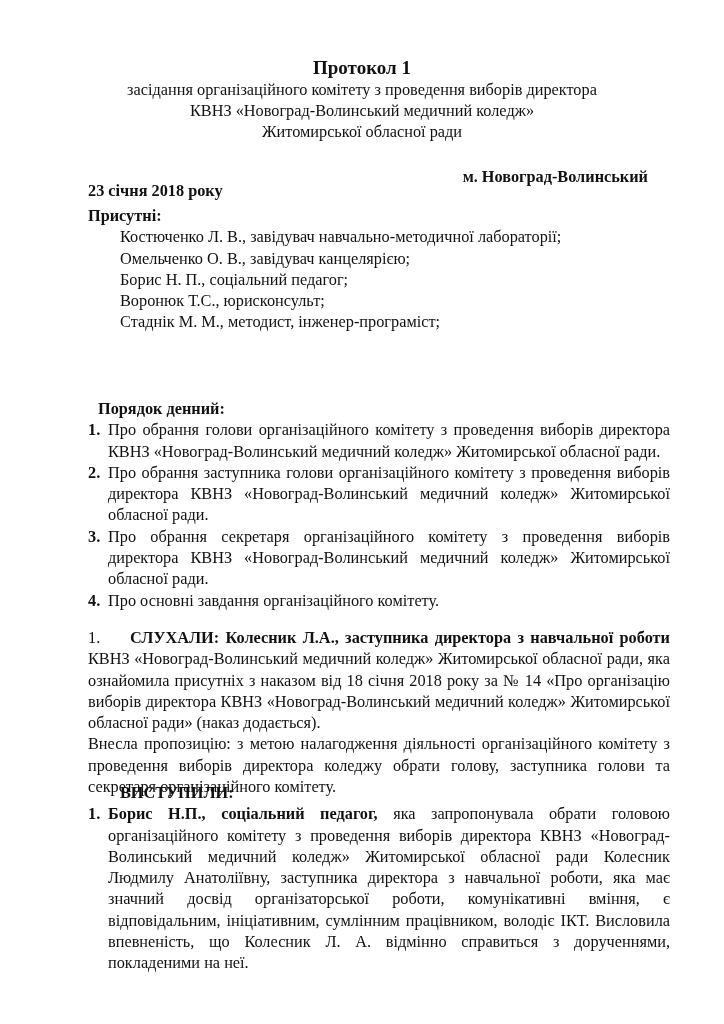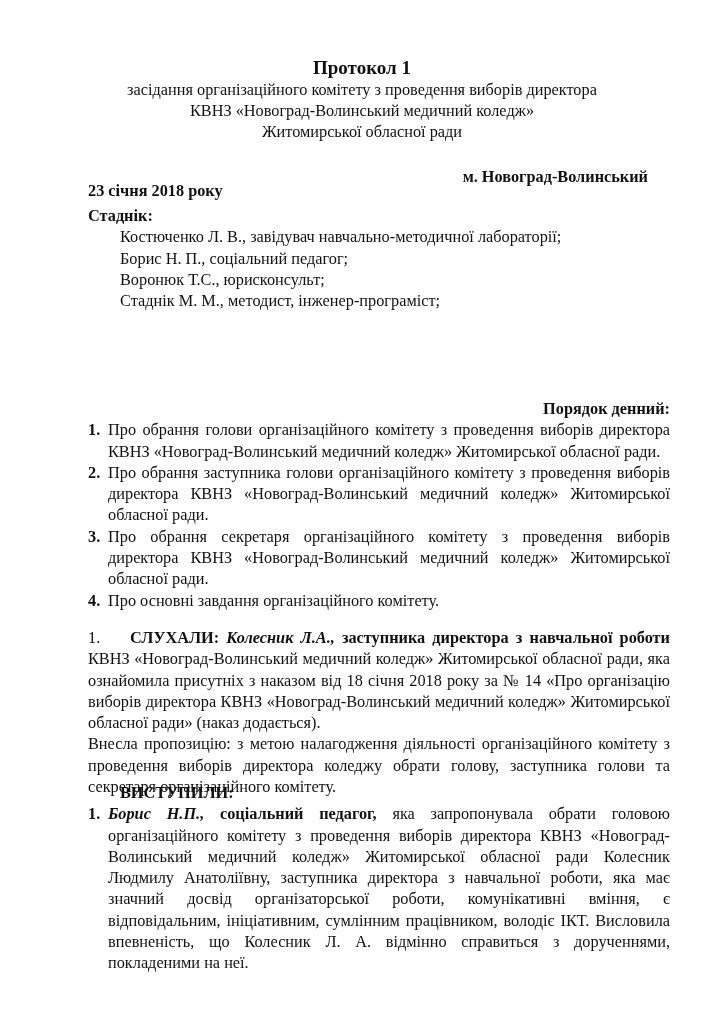--- a/index.html
+++ b/index.html
@@ -15,55 +15,56 @@
   .header .title { font-weight: bold; font-size: 19px; line-height: 22px; }
   .header .sub { line-height: 21px; }
   .dateline { position: absolute; top: 166px; left: 88px; width: 560px; font-weight: bold; }
   .dateline .date { position: absolute; left: 0; top: 14px; }
   .dateline .city { position: absolute; right: 0; top: 0; }
   .present { position: absolute; top: 205px; left: 88px; width: 580px; }
   .present .label { font-weight: bold; }
   .present ul { list-style: none; margin: 0; padding: 0 0 0 32px; }
   .present li { line-height: 21.3px; }
   .agenda { position: absolute; top: 398px; left: 88px; width: 582px; }
-  .agenda .heading { text-align: right; font-weight: bold; padding-left: 10px; }
+  .agenda .heading { text-align: left; font-weight: bold; padding-left: 10px; }
   .agenda ol { list-style: none; margin: 0; padding: 0; }
   .agenda li { position: relative; padding-left: 20px; text-align: justify; }
   .agenda li .num { position: absolute; left: 0; top: 0; font-weight: bold; }
   .heard { position: absolute; top: 627px; left: 88px; width: 582px; text-align: justify; }
   .heard p { margin: 0; }
   .heard .n { display: inline-block; width: 42px; }
   .spoke { position: absolute; top: 782px; left: 88px; width: 582px; }
   .spoke .heading { font-weight: bold; padding-left: 32px; }
   .spoke .item { position: relative; padding-left: 20px; text-align: justify; }
   .spoke .item .num { position: absolute; left: 0; top: 0; font-weight: bold; }
-  b.i, .bi { font-weight: bold; font-style: italic; }
+  b.i, .bi { font-weight: bold; }
   .b { font-weight: bold; }
 </style>
 </head>
 <body>
 
 <div class="page">
 
   <div class="header">
     <div class="title">Протокол 1</div>
     <div class="sub">засідання організаційного комітету з проведення виборів директора</div>
     <div class="sub">КВНЗ «Новоград-Волинський медичний  коледж»</div>
     <div class="sub">Житомирської обласної ради</div>
   </div>
 
   <div class="dateline">
     <span class="date">23 січня 2018 року</span>
     <span class="city">м. Новоград-Волинський</span>
   </div>
 
   <div class="present">
-    <div class="label">Стаднік:</div>
+    <div class="label">Присутні:</div>
     <ul>
       <li>Костюченко Л. В., завідувач навчально-методичної лабораторії;</li>
+      <li>Омельченко О. В., завідувач канцелярією;</li>
       <li>Борис Н. П., соціальний педагог;</li>
       <li>Воронюк Т.С., юрисконсульт;</li>
       <li>Стаднік М. М., методист, інженер-програміст;</li>
     </ul>
   </div>
 
   <div class="agenda">
     <div class="heading">Порядок денний:</div>
     <ol>
       <li>

